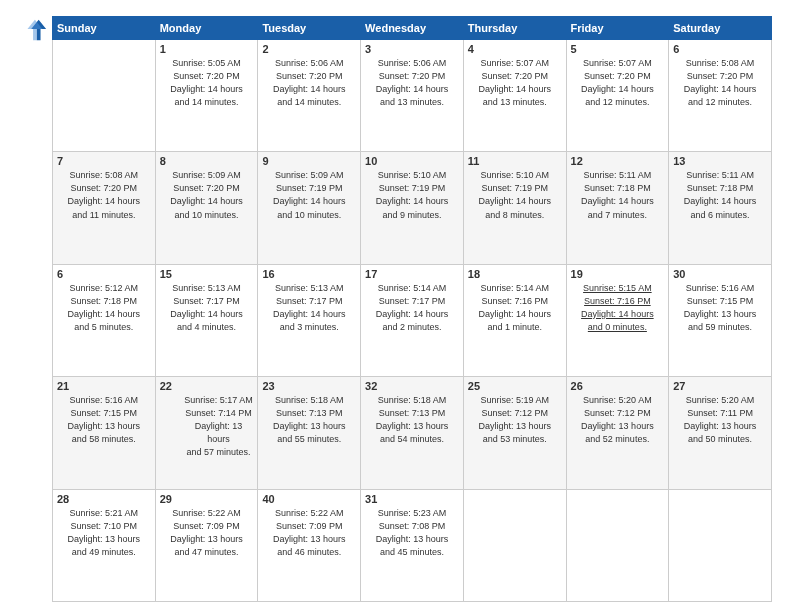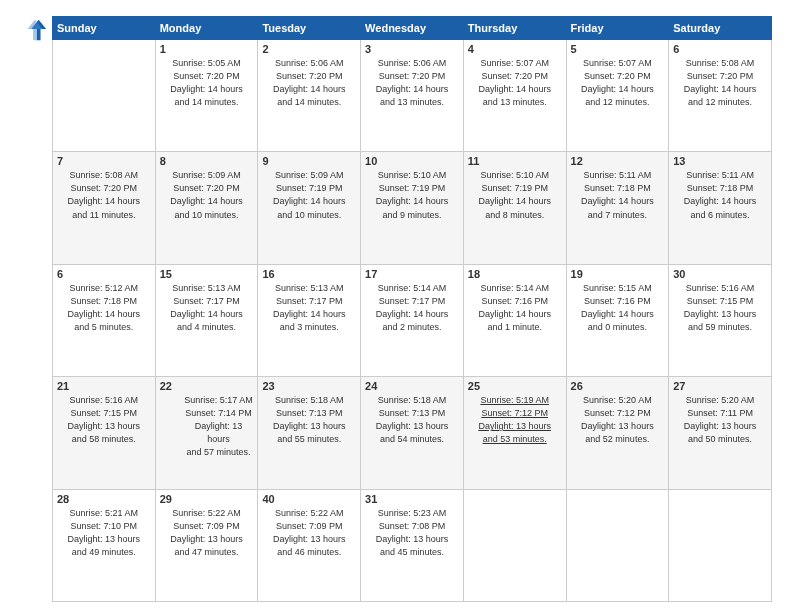--- a/index.html
+++ b/index.html
@@ -261,21 +261,21 @@
           </td>
           <td>
             <span class="day-num">18</span>
             <div class="day-info" style="white-space: pre-line;">Sunrise: 5:14 AM
 Sunset: 7:16 PM
 Daylight: 14 hours
 and 1 minute.</div>
           </td>
           <td>
             <span class="day-num">19</span>
-            <div class="day-info" style="white-space: pre-line;">Sunrise: 5:15 AM
+            <div class="day-info" style="white-space: pre-line; text-decoration: underline;">Sunrise: 5:15 AM
 Sunset: 7:16 PM
 Daylight: 14 hours
 and 0 minutes.</div>
           </td>
           <td>
             <span class="day-num">30</span>
             <div class="day-info" style="white-space: pre-line;">Sunrise: 5:16 AM
 Sunset: 7:15 PM
 Daylight: 13 hours
 and 59 minutes.</div>
@@ -297,29 +297,29 @@
 and 57 minutes.</div>
           </td>
           <td>
             <span class="day-num">23</span>
             <div class="day-info" style="white-space: pre-line;">Sunrise: 5:18 AM
 Sunset: 7:13 PM
 Daylight: 13 hours
 and 55 minutes.</div>
           </td>
           <td>
-            <span class="day-num">24</span>
+            <span class="day-num">32</span>
             <div class="day-info" style="white-space: pre-line;">Sunrise: 5:18 AM
 Sunset: 7:13 PM
 Daylight: 13 hours
 and 54 minutes.</div>
           </td>
           <td>
             <span class="day-num">25</span>
-            <div class="day-info" style="white-space: pre-line; text-decoration: underline;">Sunrise: 5:19 AM
+            <div class="day-info" style="white-space: pre-line;">Sunrise: 5:19 AM
 Sunset: 7:12 PM
 Daylight: 13 hours
 and 53 minutes.</div>
           </td>
           <td>
             <span class="day-num">26</span>
             <div class="day-info" style="white-space: pre-line;">Sunrise: 5:20 AM
 Sunset: 7:12 PM
 Daylight: 13 hours
 and 52 minutes.</div>

